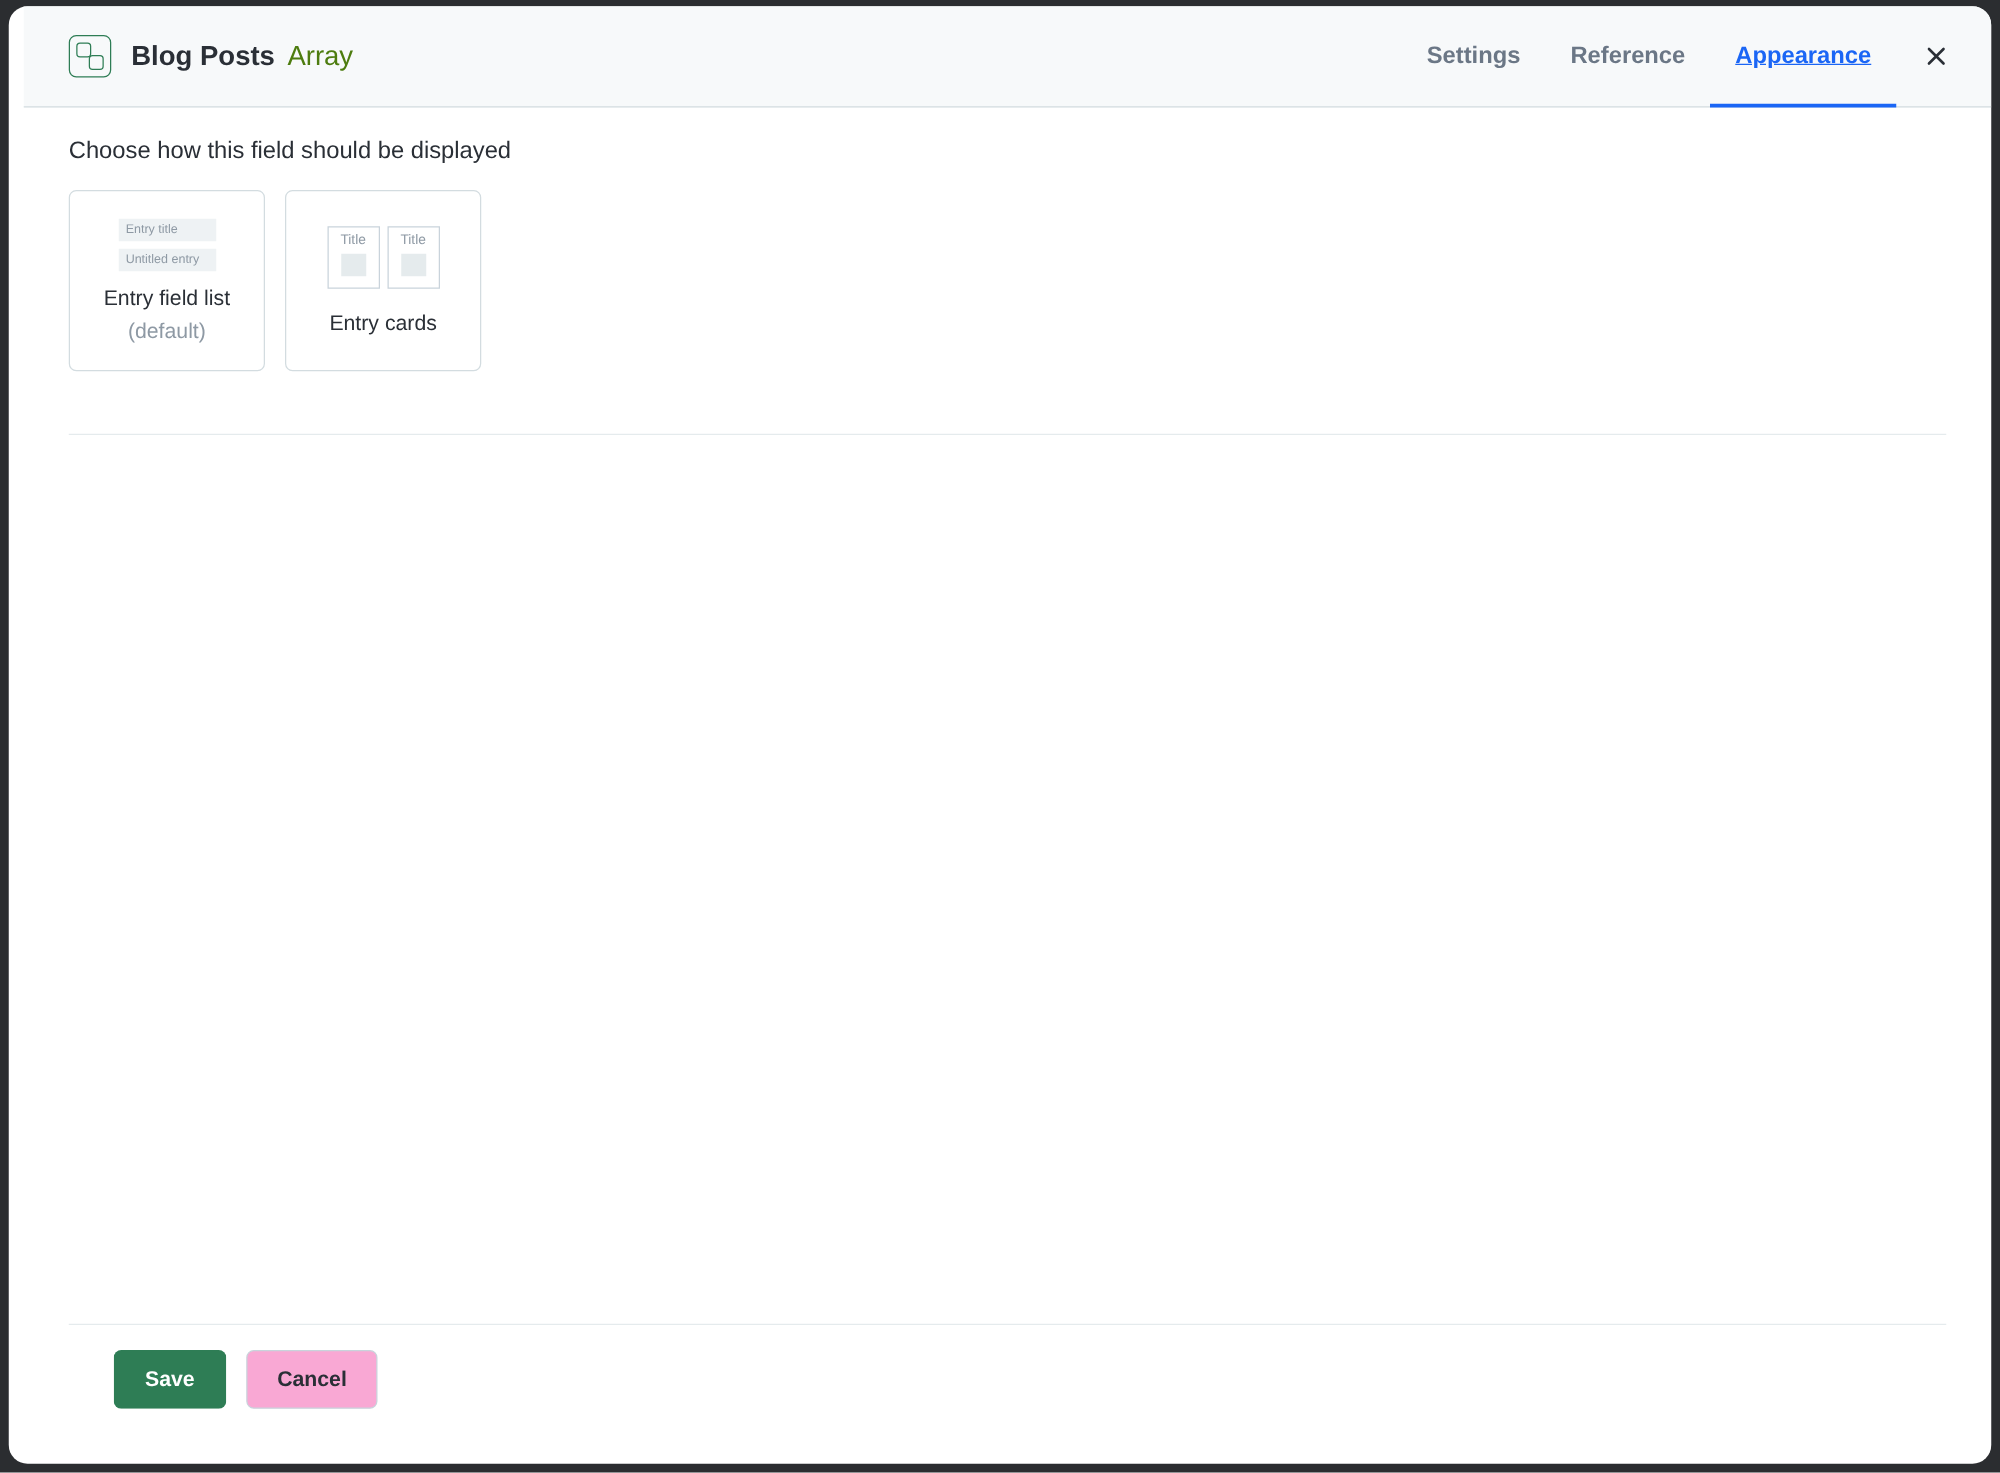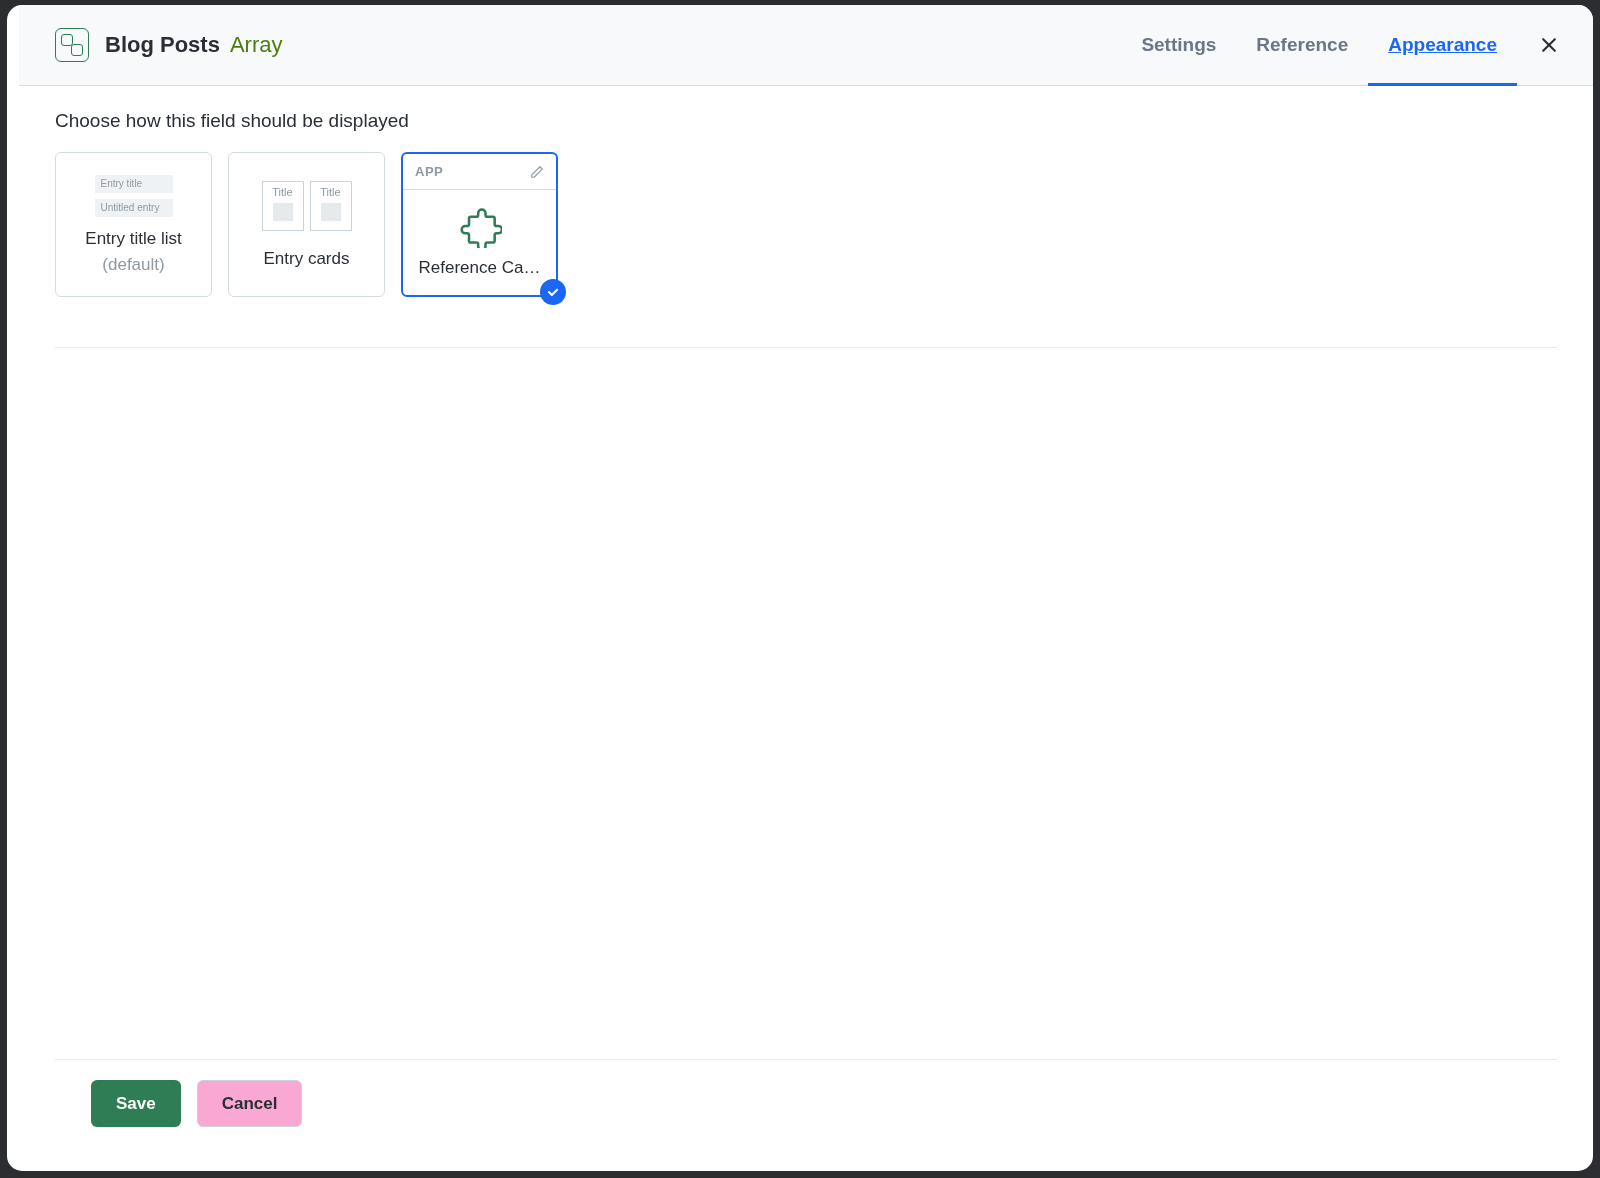--- a/index.html
+++ b/index.html
@@ -331,57 +331,38 @@
   <div class="modal-body">
     <div class="section-label">Choose how this field should be displayed</div>
 
     <div class="options-row">
 
       <div class="option-card">
         <div class="opt-preview">
           <div class="preview-row">Entry title</div>
           <div class="preview-row">Untitled entry</div>
         </div>
-        <div class="opt-label">Entry title list</div>
+        <div class="opt-label">Entry field list</div>
         <div class="opt-sublabel">(default)</div>
       </div>
 
       <div class="option-card">
         <div class="cards-row">
           <div class="mini-card">
             <div class="mini-card-title">Title</div>
             <div class="mini-card-block"></div>
           </div>
           <div class="mini-card">
             <div class="mini-card-title">Title</div>
             <div class="mini-card-block"></div>
           </div>
         </div>
         <div class="opt-label">Entry cards</div>
       </div>
 
-      <div class="option-card option-app selected">
-        <div class="app-header">
-          <span>APP</span>
-          <svg class="pencil-icon" viewBox="0 0 24 24" fill="none" stroke="currentColor" stroke-width="2" stroke-linecap="round" stroke-linejoin="round">
-              <path d="M17 3l4 4L7 21H3v-4L17 3z"></path>
-            </svg>
-        </div>
-        <div class="app-body">
-          <svg class="puzzle-icon" viewBox="0 0 24 24" fill="none" stroke="currentColor" stroke-width="1.4" stroke-linejoin="round">
-              <path d="M13 3 a2 2 0 0 0 -2 2 v1 a1 1 0 0 1 -1 1 H7 a1 1 0 0 0 -1 1 v3 a1 1 0 0 1 -1 1 H4 a2 2 0 0 0 0 4 h1 a1 1 0 0 1 1 1 v3 a1 1 0 0 0 1 1 h3 a1 1 0 0 1 1 1 v1 a2 2 0 0 0 4 0 v-1 a1 1 0 0 1 1 -1 h3 a1 1 0 0 0 1 -1 v-3 a1 1 0 0 1 1 -1 h1 a2 2 0 0 0 0 -4 h-1 a1 1 0 0 1 -1 -1 V8 a1 1 0 0 0 -1 -1 h-3 a1 1 0 0 1 -1 -1 V5 a2 2 0 0 0 -2 -2 z"></path>
-            </svg>
-          <div class="app-label">Reference Ca…</div>
-        </div>
-        <div class="check-badge">
-          <svg viewBox="0 0 24 24" fill="none" stroke="currentColor" stroke-width="3.5" stroke-linecap="round" stroke-linejoin="round">
-              <polyline points="5 12 10 17 19 8"></polyline>
-            </svg>
-        </div>
-      </div>
 
     </div>
 
     <div class="divider"></div>
     <div class="body-spacer"></div>
 
     <div class="modal-footer">
       <button class="btn btn-primary">Save</button>
       <button class="btn btn-secondary">Cancel</button>
     </div>

